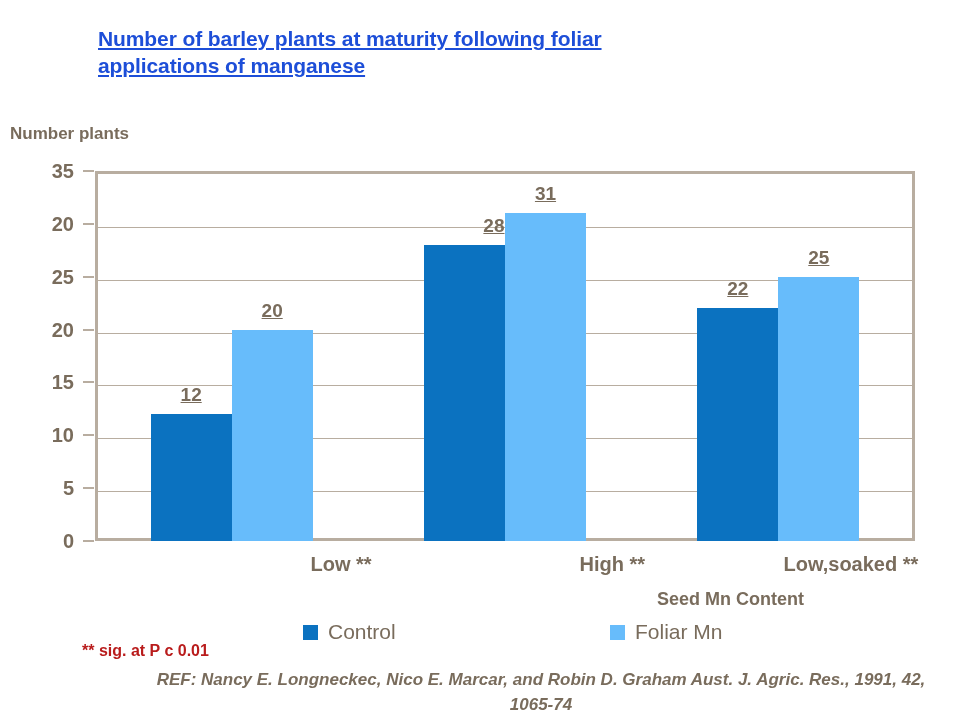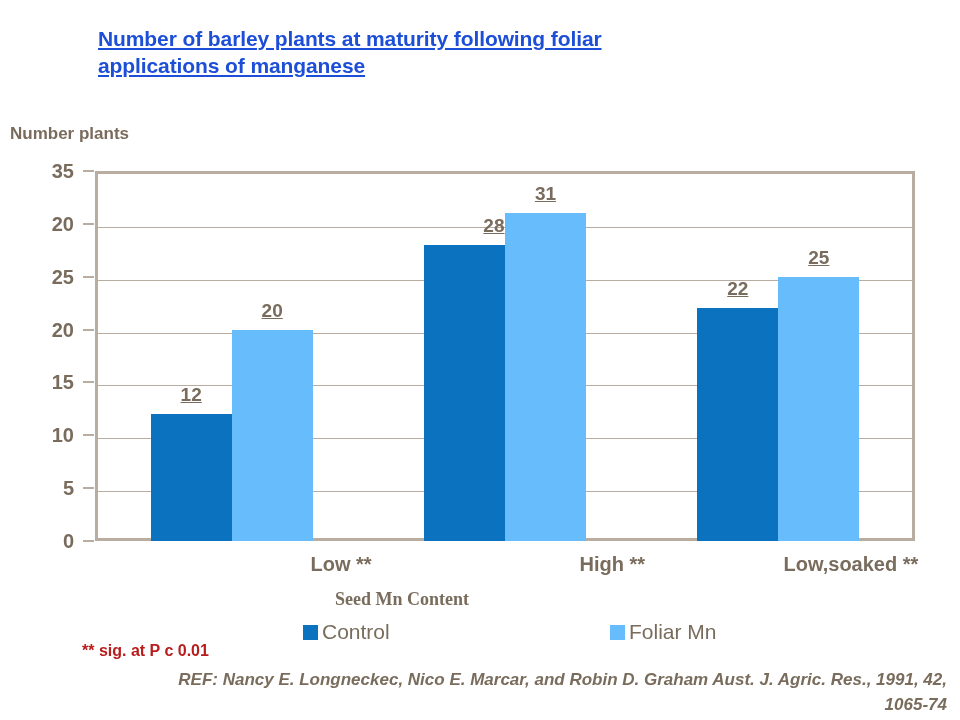--- a/index.html
+++ b/index.html
@@ -110,40 +110,39 @@
     text-align: right;
     font-size: 20px;
     font-weight: bold;
     color: #796C5C;
   }
   #x-axis-title {
     position: absolute;
     top: 589px;
     left: 0;
     width: 804px;
-    text-align: center;
+    text-align: right;
     font-size: 18px;
     font-weight: bold;
     color: #796C5C;
-    font-family: Liberation Serif, serif;
   }
 
   
   #legend {
     position: absolute;
     top: 620px;
     left: 0;
     width: 960px;
     height: 26px;
   }
   .legend-item {
     position: absolute;
     display: flex;
     align-items: center;
-    gap: 4px;
+    gap: 10px;
   }
   .legend-swatch {
     width: 15px;
     height: 15px;
     display: inline-block;
   }
   .legend-swatch.control { background: #0B72C0; }
   .legend-swatch.foliar  { background: #67BCFB; }
   .legend-label {
     font-size: 21px;
@@ -157,21 +156,21 @@
     top: 642px;
     font-size: 16px;
     font-weight: bold;
     color: #b91c1c;
   }
   #reference {
     position: absolute;
     left: 135px;
     top: 668px;
     width: 812px;
-    text-align: right;
+    text-align: center;
     font-size: 17px;
     font-weight: bold;
     font-style: italic;
     line-height: 1.45;
     color: #796C5C;
   }
 </style>
 </head>
 <body>
 

